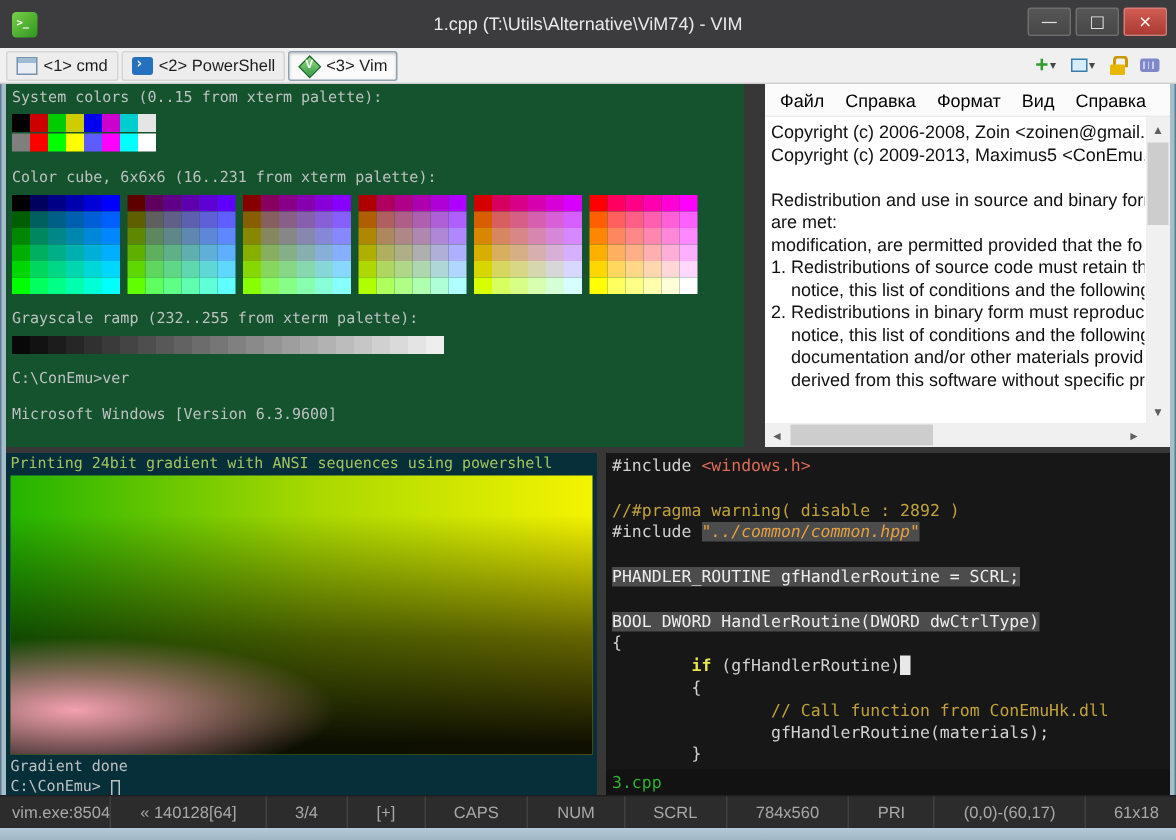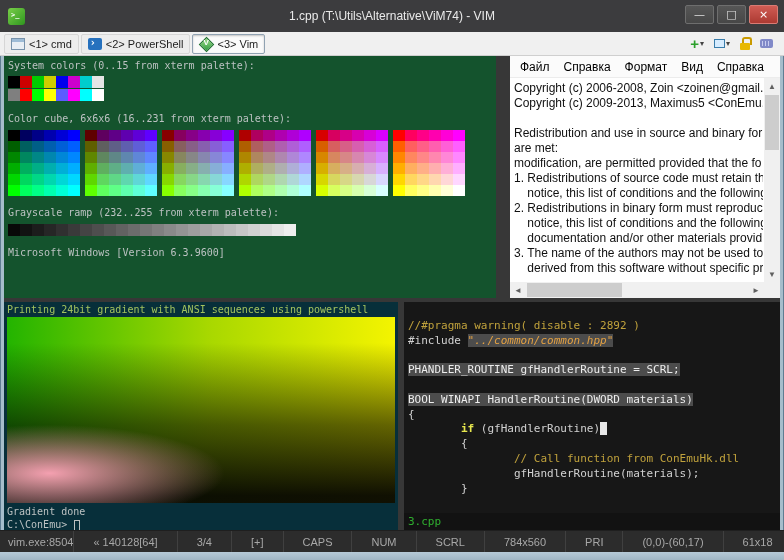--- a/index.html
+++ b/index.html
@@ -156,20 +156,21 @@
     <div class="pane term">
       <div class="tline">System colors (0..15 from xterm palette):</div>
       <div class="syscolors">
           <div class="srow"><span class="scell" style="background: rgb(0, 0, 0);"></span><span class="scell" style="background: rgb(205, 0, 0);"></span><span class="scell" style="background: rgb(0, 205, 0);"></span><span class="scell" style="background: rgb(205, 205, 0);"></span><span class="scell" style="background: rgb(0, 0, 238);"></span><span class="scell" style="background: rgb(205, 0, 205);"></span><span class="scell" style="background: rgb(0, 205, 205);"></span><span class="scell" style="background: rgb(229, 229, 229);"></span></div>
           <div class="srow"><span class="scell" style="background: rgb(127, 127, 127);"></span><span class="scell" style="background: rgb(255, 0, 0);"></span><span class="scell" style="background: rgb(0, 255, 0);"></span><span class="scell" style="background: rgb(255, 255, 0);"></span><span class="scell" style="background: rgb(92, 92, 255);"></span><span class="scell" style="background: rgb(255, 0, 255);"></span><span class="scell" style="background: rgb(0, 255, 255);"></span><span class="scell" style="background: rgb(255, 255, 255);"></span></div>
         </div>
       <div class="tline mt">Color cube, 6x6x6 (16..231 from xterm palette):</div>
       <div class="cube"><div class="cblock"><div class="crow"><span class="ccell" style="background: rgb(0, 0, 0);"></span><span class="ccell" style="background: rgb(0, 0, 95);"></span><span class="ccell" style="background: rgb(0, 0, 135);"></span><span class="ccell" style="background: rgb(0, 0, 175);"></span><span class="ccell" style="background: rgb(0, 0, 215);"></span><span class="ccell" style="background: rgb(0, 0, 255);"></span></div><div class="crow"><span class="ccell" style="background: rgb(0, 95, 0);"></span><span class="ccell" style="background: rgb(0, 95, 95);"></span><span class="ccell" style="background: rgb(0, 95, 135);"></span><span class="ccell" style="background: rgb(0, 95, 175);"></span><span class="ccell" style="background: rgb(0, 95, 215);"></span><span class="ccell" style="background: rgb(0, 95, 255);"></span></div><div class="crow"><span class="ccell" style="background: rgb(0, 135, 0);"></span><span class="ccell" style="background: rgb(0, 135, 95);"></span><span class="ccell" style="background: rgb(0, 135, 135);"></span><span class="ccell" style="background: rgb(0, 135, 175);"></span><span class="ccell" style="background: rgb(0, 135, 215);"></span><span class="ccell" style="background: rgb(0, 135, 255);"></span></div><div class="crow"><span class="ccell" style="background: rgb(0, 175, 0);"></span><span class="ccell" style="background: rgb(0, 175, 95);"></span><span class="ccell" style="background: rgb(0, 175, 135);"></span><span class="ccell" style="background: rgb(0, 175, 175);"></span><span class="ccell" style="background: rgb(0, 175, 215);"></span><span class="ccell" style="background: rgb(0, 175, 255);"></span></div><div class="crow"><span class="ccell" style="background: rgb(0, 215, 0);"></span><span class="ccell" style="background: rgb(0, 215, 95);"></span><span class="ccell" style="background: rgb(0, 215, 135);"></span><span class="ccell" style="background: rgb(0, 215, 175);"></span><span class="ccell" style="background: rgb(0, 215, 215);"></span><span class="ccell" style="background: rgb(0, 215, 255);"></span></div><div class="crow"><span class="ccell" style="background: rgb(0, 255, 0);"></span><span class="ccell" style="background: rgb(0, 255, 95);"></span><span class="ccell" style="background: rgb(0, 255, 135);"></span><span class="ccell" style="background: rgb(0, 255, 175);"></span><span class="ccell" style="background: rgb(0, 255, 215);"></span><span class="ccell" style="background: rgb(0, 255, 255);"></span></div></div><div class="cblock"><div class="crow"><span class="ccell" style="background: rgb(95, 0, 0);"></span><span class="ccell" style="background: rgb(95, 0, 95);"></span><span class="ccell" style="background: rgb(95, 0, 135);"></span><span class="ccell" style="background: rgb(95, 0, 175);"></span><span class="ccell" style="background: rgb(95, 0, 215);"></span><span class="ccell" style="background: rgb(95, 0, 255);"></span></div><div class="crow"><span class="ccell" style="background: rgb(95, 95, 0);"></span><span class="ccell" style="background: rgb(95, 95, 95);"></span><span class="ccell" style="background: rgb(95, 95, 135);"></span><span class="ccell" style="background: rgb(95, 95, 175);"></span><span class="ccell" style="background: rgb(95, 95, 215);"></span><span class="ccell" style="background: rgb(95, 95, 255);"></span></div><div class="crow"><span class="ccell" style="background: rgb(95, 135, 0);"></span><span class="ccell" style="background: rgb(95, 135, 95);"></span><span class="ccell" style="background: rgb(95, 135, 135);"></span><span class="ccell" style="background: rgb(95, 135, 175);"></span><span class="ccell" style="background: rgb(95, 135, 215);"></span><span class="ccell" style="background: rgb(95, 135, 255);"></span></div><div class="crow"><span class="ccell" style="background: rgb(95, 175, 0);"></span><span class="ccell" style="background: rgb(95, 175, 95);"></span><span class="ccell" style="background: rgb(95, 175, 135);"></span><span class="ccell" style="background: rgb(95, 175, 175);"></span><span class="ccell" style="background: rgb(95, 175, 215);"></span><span class="ccell" style="background: rgb(95, 175, 255);"></span></div><div class="crow"><span class="ccell" style="background: rgb(95, 215, 0);"></span><span class="ccell" style="background: rgb(95, 215, 95);"></span><span class="ccell" style="background: rgb(95, 215, 135);"></span><span class="ccell" style="background: rgb(95, 215, 175);"></span><span class="ccell" style="background: rgb(95, 215, 215);"></span><span class="ccell" style="background: rgb(95, 215, 255);"></span></div><div class="crow"><span class="ccell" style="background: rgb(95, 255, 0);"></span><span class="ccell" style="background: rgb(95, 255, 95);"></span><span class="ccell" style="background: rgb(95, 255, 135);"></span><span class="ccell" style="background: rgb(95, 255, 175);"></span><span class="ccell" style="background: rgb(95, 255, 215);"></span><span class="ccell" style="background: rgb(95, 255, 255);"></span></div></div><div class="cblock"><div class="crow"><span class="ccell" style="background: rgb(135, 0, 0);"></span><span class="ccell" style="background: rgb(135, 0, 95);"></span><span class="ccell" style="background: rgb(135, 0, 135);"></span><span class="ccell" style="background: rgb(135, 0, 175);"></span><span class="ccell" style="background: rgb(135, 0, 215);"></span><span class="ccell" style="background: rgb(135, 0, 255);"></span></div><div class="crow"><span class="ccell" style="background: rgb(135, 95, 0);"></span><span class="ccell" style="background: rgb(135, 95, 95);"></span><span class="ccell" style="background: rgb(135, 95, 135);"></span><span class="ccell" style="background: rgb(135, 95, 175);"></span><span class="ccell" style="background: rgb(135, 95, 215);"></span><span class="ccell" style="background: rgb(135, 95, 255);"></span></div><div class="crow"><span class="ccell" style="background: rgb(135, 135, 0);"></span><span class="ccell" style="background: rgb(135, 135, 95);"></span><span class="ccell" style="background: rgb(135, 135, 135);"></span><span class="ccell" style="background: rgb(135, 135, 175);"></span><span class="ccell" style="background: rgb(135, 135, 215);"></span><span class="ccell" style="background: rgb(135, 135, 255);"></span></div><div class="crow"><span class="ccell" style="background: rgb(135, 175, 0);"></span><span class="ccell" style="background: rgb(135, 175, 95);"></span><span class="ccell" style="background: rgb(135, 175, 135);"></span><span class="ccell" style="background: rgb(135, 175, 175);"></span><span class="ccell" style="background: rgb(135, 175, 215);"></span><span class="ccell" style="background: rgb(135, 175, 255);"></span></div><div class="crow"><span class="ccell" style="background: rgb(135, 215, 0);"></span><span class="ccell" style="background: rgb(135, 215, 95);"></span><span class="ccell" style="background: rgb(135, 215, 135);"></span><span class="ccell" style="background: rgb(135, 215, 175);"></span><span class="ccell" style="background: rgb(135, 215, 215);"></span><span class="ccell" style="background: rgb(135, 215, 255);"></span></div><div class="crow"><span class="ccell" style="background: rgb(135, 255, 0);"></span><span class="ccell" style="background: rgb(135, 255, 95);"></span><span class="ccell" style="background: rgb(135, 255, 135);"></span><span class="ccell" style="background: rgb(135, 255, 175);"></span><span class="ccell" style="background: rgb(135, 255, 215);"></span><span class="ccell" style="background: rgb(135, 255, 255);"></span></div></div><div class="cblock"><div class="crow"><span class="ccell" style="background: rgb(175, 0, 0);"></span><span class="ccell" style="background: rgb(175, 0, 95);"></span><span class="ccell" style="background: rgb(175, 0, 135);"></span><span class="ccell" style="background: rgb(175, 0, 175);"></span><span class="ccell" style="background: rgb(175, 0, 215);"></span><span class="ccell" style="background: rgb(175, 0, 255);"></span></div><div class="crow"><span class="ccell" style="background: rgb(175, 95, 0);"></span><span class="ccell" style="background: rgb(175, 95, 95);"></span><span class="ccell" style="background: rgb(175, 95, 135);"></span><span class="ccell" style="background: rgb(175, 95, 175);"></span><span class="ccell" style="background: rgb(175, 95, 215);"></span><span class="ccell" style="background: rgb(175, 95, 255);"></span></div><div class="crow"><span class="ccell" style="background: rgb(175, 135, 0);"></span><span class="ccell" style="background: rgb(175, 135, 95);"></span><span class="ccell" style="background: rgb(175, 135, 135);"></span><span class="ccell" style="background: rgb(175, 135, 175);"></span><span class="ccell" style="background: rgb(175, 135, 215);"></span><span class="ccell" style="background: rgb(175, 135, 255);"></span></div><div class="crow"><span class="ccell" style="background: rgb(175, 175, 0);"></span><span class="ccell" style="background: rgb(175, 175, 95);"></span><span class="ccell" style="background: rgb(175, 175, 135);"></span><span class="ccell" style="background: rgb(175, 175, 175);"></span><span class="ccell" style="background: rgb(175, 175, 215);"></span><span class="ccell" style="background: rgb(175, 175, 255);"></span></div><div class="crow"><span class="ccell" style="background: rgb(175, 215, 0);"></span><span class="ccell" style="background: rgb(175, 215, 95);"></span><span class="ccell" style="background: rgb(175, 215, 135);"></span><span class="ccell" style="background: rgb(175, 215, 175);"></span><span class="ccell" style="background: rgb(175, 215, 215);"></span><span class="ccell" style="background: rgb(175, 215, 255);"></span></div><div class="crow"><span class="ccell" style="background: rgb(175, 255, 0);"></span><span class="ccell" style="background: rgb(175, 255, 95);"></span><span class="ccell" style="background: rgb(175, 255, 135);"></span><span class="ccell" style="background: rgb(175, 255, 175);"></span><span class="ccell" style="background: rgb(175, 255, 215);"></span><span class="ccell" style="background: rgb(175, 255, 255);"></span></div></div><div class="cblock"><div class="crow"><span class="ccell" style="background: rgb(215, 0, 0);"></span><span class="ccell" style="background: rgb(215, 0, 95);"></span><span class="ccell" style="background: rgb(215, 0, 135);"></span><span class="ccell" style="background: rgb(215, 0, 175);"></span><span class="ccell" style="background: rgb(215, 0, 215);"></span><span class="ccell" style="background: rgb(215, 0, 255);"></span></div><div class="crow"><span class="ccell" style="background: rgb(215, 95, 0);"></span><span class="ccell" style="background: rgb(215, 95, 95);"></span><span class="ccell" style="background: rgb(215, 95, 135);"></span><span class="ccell" style="background: rgb(215, 95, 175);"></span><span class="ccell" style="background: rgb(215, 95, 215);"></span><span class="ccell" style="background: rgb(215, 95, 255);"></span></div><div class="crow"><span class="ccell" style="background: rgb(215, 135, 0);"></span><span class="ccell" style="background: rgb(215, 135, 95);"></span><span class="ccell" style="background: rgb(215, 135, 135);"></span><span class="ccell" style="background: rgb(215, 135, 175);"></span><span class="ccell" style="background: rgb(215, 135, 215);"></span><span class="ccell" style="background: rgb(215, 135, 255);"></span></div><div class="crow"><span class="ccell" style="background: rgb(215, 175, 0);"></span><span class="ccell" style="background: rgb(215, 175, 95);"></span><span class="ccell" style="background: rgb(215, 175, 135);"></span><span class="ccell" style="background: rgb(215, 175, 175);"></span><span class="ccell" style="background: rgb(215, 175, 215);"></span><span class="ccell" style="background: rgb(215, 175, 255);"></span></div><div class="crow"><span class="ccell" style="background: rgb(215, 215, 0);"></span><span class="ccell" style="background: rgb(215, 215, 95);"></span><span class="ccell" style="background: rgb(215, 215, 135);"></span><span class="ccell" style="background: rgb(215, 215, 175);"></span><span class="ccell" style="background: rgb(215, 215, 215);"></span><span class="ccell" style="background: rgb(215, 215, 255);"></span></div><div class="crow"><span class="ccell" style="background: rgb(215, 255, 0);"></span><span class="ccell" style="background: rgb(215, 255, 95);"></span><span class="ccell" style="background: rgb(215, 255, 135);"></span><span class="ccell" style="background: rgb(215, 255, 175);"></span><span class="ccell" style="background: rgb(215, 255, 215);"></span><span class="ccell" style="background: rgb(215, 255, 255);"></span></div></div><div class="cblock"><div class="crow"><span class="ccell" style="background: rgb(255, 0, 0);"></span><span class="ccell" style="background: rgb(255, 0, 95);"></span><span class="ccell" style="background: rgb(255, 0, 135);"></span><span class="ccell" style="background: rgb(255, 0, 175);"></span><span class="ccell" style="background: rgb(255, 0, 215);"></span><span class="ccell" style="background: rgb(255, 0, 255);"></span></div><div class="crow"><span class="ccell" style="background: rgb(255, 95, 0);"></span><span class="ccell" style="background: rgb(255, 95, 95);"></span><span class="ccell" style="background: rgb(255, 95, 135);"></span><span class="ccell" style="background: rgb(255, 95, 175);"></span><span class="ccell" style="background: rgb(255, 95, 215);"></span><span class="ccell" style="background: rgb(255, 95, 255);"></span></div><div class="crow"><span class="ccell" style="background: rgb(255, 135, 0);"></span><span class="ccell" style="background: rgb(255, 135, 95);"></span><span class="ccell" style="background: rgb(255, 135, 135);"></span><span class="ccell" style="background: rgb(255, 135, 175);"></span><span class="ccell" style="background: rgb(255, 135, 215);"></span><span class="ccell" style="background: rgb(255, 135, 255);"></span></div><div class="crow"><span class="ccell" style="background: rgb(255, 175, 0);"></span><span class="ccell" style="background: rgb(255, 175, 95);"></span><span class="ccell" style="background: rgb(255, 175, 135);"></span><span class="ccell" style="background: rgb(255, 175, 175);"></span><span class="ccell" style="background: rgb(255, 175, 215);"></span><span class="ccell" style="background: rgb(255, 175, 255);"></span></div><div class="crow"><span class="ccell" style="background: rgb(255, 215, 0);"></span><span class="ccell" style="background: rgb(255, 215, 95);"></span><span class="ccell" style="background: rgb(255, 215, 135);"></span><span class="ccell" style="background: rgb(255, 215, 175);"></span><span class="ccell" style="background: rgb(255, 215, 215);"></span><span class="ccell" style="background: rgb(255, 215, 255);"></span></div><div class="crow"><span class="ccell" style="background: rgb(255, 255, 0);"></span><span class="ccell" style="background: rgb(255, 255, 95);"></span><span class="ccell" style="background: rgb(255, 255, 135);"></span><span class="ccell" style="background: rgb(255, 255, 175);"></span><span class="ccell" style="background: rgb(255, 255, 215);"></span><span class="ccell" style="background: rgb(255, 255, 255);"></span></div></div></div>
       <div class="tline mt">Grayscale ramp (232..255 from xterm palette):</div>
       <div class="ramp"><span class="rcell" style="background: rgb(8, 8, 8);"></span><span class="rcell" style="background: rgb(18, 18, 18);"></span><span class="rcell" style="background: rgb(28, 28, 28);"></span><span class="rcell" style="background: rgb(38, 38, 38);"></span><span class="rcell" style="background: rgb(48, 48, 48);"></span><span class="rcell" style="background: rgb(58, 58, 58);"></span><span class="rcell" style="background: rgb(68, 68, 68);"></span><span class="rcell" style="background: rgb(78, 78, 78);"></span><span class="rcell" style="background: rgb(88, 88, 88);"></span><span class="rcell" style="background: rgb(98, 98, 98);"></span><span class="rcell" style="background: rgb(108, 108, 108);"></span><span class="rcell" style="background: rgb(118, 118, 118);"></span><span class="rcell" style="background: rgb(128, 128, 128);"></span><span class="rcell" style="background: rgb(138, 138, 138);"></span><span class="rcell" style="background: rgb(148, 148, 148);"></span><span class="rcell" style="background: rgb(158, 158, 158);"></span><span class="rcell" style="background: rgb(168, 168, 168);"></span><span class="rcell" style="background: rgb(178, 178, 178);"></span><span class="rcell" style="background: rgb(188, 188, 188);"></span><span class="rcell" style="background: rgb(198, 198, 198);"></span><span class="rcell" style="background: rgb(208, 208, 208);"></span><span class="rcell" style="background: rgb(218, 218, 218);"></span><span class="rcell" style="background: rgb(228, 228, 228);"></span><span class="rcell" style="background: rgb(238, 238, 238);"></span></div>
+      <div class="tline mt">C:\ConEmu&gt;ver</div>
       <div class="tline mt">Microsoft Windows [Version 6.3.9600]</div>
     </div>
 
     <div class="pane notepad">
       <div class="np-menu">
           <span class="mitem">Файл</span>
           <span class="mitem">Справка</span>
           <span class="mitem">Формат</span>
           <span class="mitem">Вид</span>
           <span class="mitem">Справка</span>
@@ -179,21 +180,20 @@
           <div class="npline">Copyright (c) 2009-2013, Maximus5 &lt;ConEmu.M</div>
           <div class="npline"></div>
           <div class="npline">Redistribution and use in source and binary form</div>
           <div class="npline">are met:</div>
           <div class="npline">modification, are permitted provided that the fo</div>
           <div class="npline">1. Redistributions of source code must retain th</div>
           <div class="npline">    notice, this list of conditions and the following</div>
           <div class="npline">2. Redistributions in binary form must reproduc</div>
           <div class="npline">    notice, this list of conditions and the following</div>
           <div class="npline">    documentation and/or other materials provid</div>
-          <div class="npline">3. The name of the authors may not be used to</div>
           <div class="npline">    derived from this software without specific pri</div>
         </div>
       <div class="np-vscroll">
         <div class="sarrow up">▲</div>
         <div class="vthumb"></div>
         <div class="sarrow down">▼</div>
       </div>
       <div class="np-hscroll">
         <div class="sarrow hleft">◄</div>
         <div class="hthumb"></div>
@@ -207,27 +207,28 @@
       <div class="grad-img" style="background: radial-gradient(45% 26% at 11% 84%, rgb(244, 160, 176) 0%, rgba(244, 160, 176, 0) 100%), linear-gradient(rgba(4, 4, 2, 0) 14%, rgba(4, 4, 2, 0.6) 58%, rgba(4, 4, 2, 0.95) 96%), linear-gradient(to right, rgb(35, 180, 0) 0%, rgb(168, 216, 0) 52%, rgb(244, 244, 0) 100%);"></div>
       <div class="gline">Gradient done</div>
       <div class="gline gprompt">
         <span>C:\ConEmu&gt; </span>
         <span class="gcursor"></span>
       </div>
     </div>
 
     <div class="pane vim">
       <div class="vim-code">
+          <div class="vline"><span class="v-pp">#include </span><span class="v-inc">&lt;windows.h&gt;</span></div>
           <div class="vline"></div>
           <div class="vline"><span class="v-com">//#pragma warning( disable : 2892 )</span></div>
           <div class="vline"><span class="v-pp">#include </span><span class="v-strhl">"../common/common.hpp"</span></div>
           <div class="vline"></div>
           <div class="vline"><span class="v-hl">PHANDLER_ROUTINE gfHandlerRoutine = SCRL;</span></div>
           <div class="vline"></div>
-          <div class="vline"><span class="v-hl">BOOL WINAPI HandlerRoutine(DWORD materials)</span></div>
+          <div class="vline"><span class="v-hl">BOOL DWORD HandlerRoutine(DWORD dwCtrlType)</span></div>
           <div class="vline"><span>{</span></div>
           <div class="vline"><span>        </span><span class="v-kw">if</span><span> (gfHandlerRoutine)</span><span class="v-cursor"> </span></div>
           <div class="vline"><span>        {</span></div>
           <div class="vline"><span>                </span><span class="v-com">// Call function from ConEmuHk.dll</span></div>
           <div class="vline"><span>                gfHandlerRoutine(materials);</span></div>
           <div class="vline"><span>        }</span></div>
         </div>
       <div class="vim-status">
         <span>3.cpp</span>
       </div>

